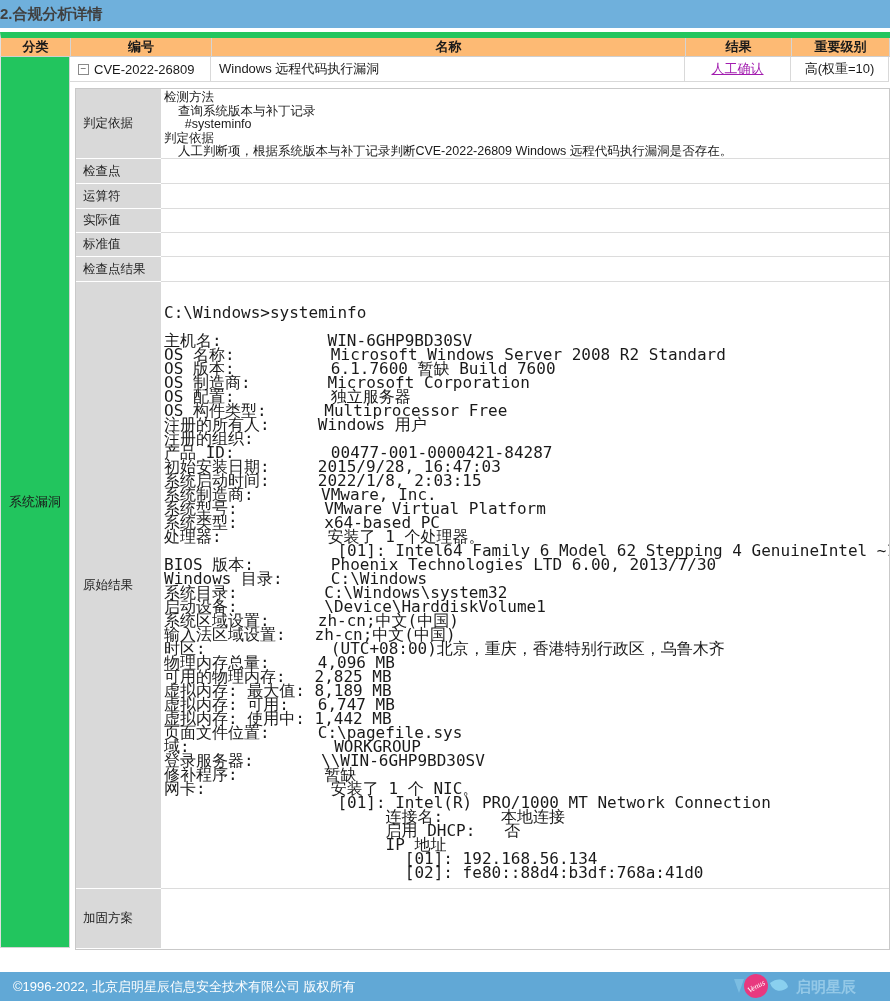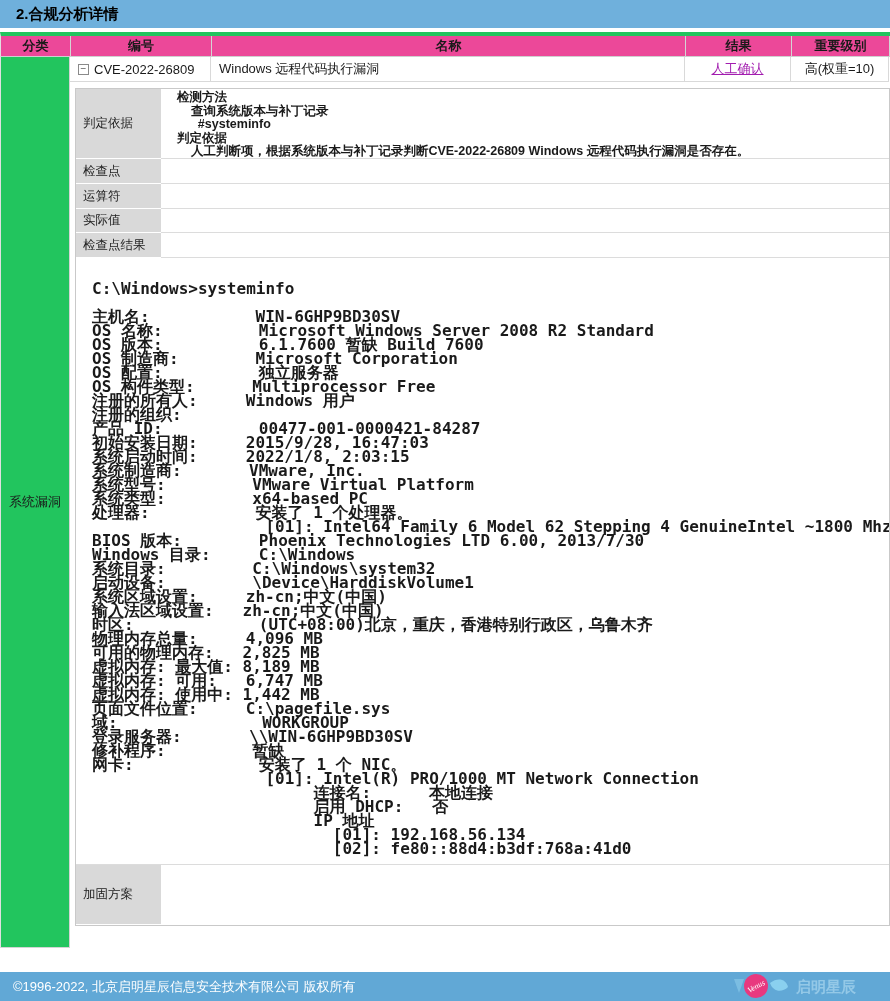--- a/index.html
+++ b/index.html
@@ -1,25 +1,25 @@
 <!DOCTYPE html>
 <html><head>
 <meta charset="utf-8">
 <style>
   * { margin:0; padding:0; box-sizing:border-box; }
   html,body { width:890px; height:1001px; background:#fff; color:#1a1a1a;
     font-family:"Liberation Sans", sans-serif; position:relative; overflow:hidden; }
 
   .titlebar { position:absolute; left:0; top:0; width:890px; height:28px;
-    background:#6FB0DC; display:flex; align-items:center; padding-left:16px;
-    font-weight:bold; font-size:15px; color:#000000; }
+    background:#6FB0DC; display:flex; align-items:center; padding-left:0;
+    font-weight:bold; font-size:15px; color:#404040; }
 
   .header-row { position:absolute; left:0; top:32px; width:890px; height:25px;
-    display:flex; border-top:4px solid #22c55e; border-bottom:1px solid #cfcfcf;
-    border-left:1px solid #e0e0e0; font-weight:bold; font-size:13px; background:#ec4899;justify-content:center; }
+    display:flex; border-top:6px solid #22c55e; border-bottom:1px solid #cfcfcf;
+    border-left:1px solid #e0e0e0; font-weight:bold; font-size:13px; background:#fdba74;justify-content:center; }
   .hcell { display:flex; align-items:center; justify-content:center;
     border-right:1px solid #d4d4d4; height:100%; }
   .w-cat{width:70px} .w-id{width:141px} .w-name{width:474px} .w-res{width:106px} .w-lvl{width:98px}
 
   .cve-row { position:absolute; left:70px; top:57px; width:820px; height:25px;
     display:flex; font-size:13px; }
   .ccell { display:flex; align-items:center; border-right:1px solid #d9d9d9;
     border-bottom:1px solid #d9d9d9; height:100%; }
   .ccell.left { justify-content:flex-start; padding-left:8px; }
   .ccell.center { justify-content:center; }
@@ -32,21 +32,21 @@
     border-left:1px solid #e0e0e0; border-right:1px solid #d4d4d4;
     border-bottom:1px solid #d4d4d4; display:flex; align-items:center;
     justify-content:center; font-size:13px; background:#22c55e; }
 
   .detail-table { position:absolute; left:75px; top:88px; width:815px;
     border:1px solid #c9c9c9; background:#fff; }
   .drow { display:flex; }
   .dlabel { width:85px; min-width:85px; background:#d9d9d9; border-bottom:1px solid #fff;
     display:flex; align-items:center; padding-left:7px; font-size:12.5px; color:#222; }
   .dcontent { flex:1; border-bottom:1px solid #dcdcdc; font-size:12.5px;
-    white-space:pre-wrap; padding:2px 16px; line-height:13.6px; overflow:hidden;font-weight:bold; }
+    white-space:pre-wrap; padding:2px 3px; line-height:13.6px; overflow:hidden; }
   .h70{height:70px} .h25{height:25px} .h24{height:24px} .h607{height:607px} .h60{height:60px}
   .mono { font-family:"DejaVu Sans Mono","Liberation Mono",monospace; font-size:16px;
     line-height:14px; white-space:pre; padding-top:4px;margin-top:20px; }
 
   .footer { position:absolute; left:0; top:972px; width:890px; height:29px;
     background:#61A8D6; display:flex; align-items:center; color:#fff;
     font-size:13px; padding-left:13px; }
   .footer-logo { position:absolute; right:8px; top:973px; width:150px; height:27px; }
 </style>
 </head>
@@ -98,25 +98,30 @@
     <div class="dcontent"></div>
   </div>
   <div class="drow h25">
     <div class="dlabel">运算符</div>
     <div class="dcontent"></div>
   </div>
   <div class="drow h24">
     <div class="dlabel">实际值</div>
     <div class="dcontent"></div>
   </div>
+  <div class="drow h24">
+    <div class="dlabel">标准值</div>
+    <div class="dcontent"></div>
+  </div>
   <div class="drow h25">
     <div class="dlabel">检查点结果</div>
     <div class="dcontent"></div>
   </div>
   <div class="drow h607">
+    <div class="dlabel">原始结果</div>
     <div class="dcontent mono">C:\Windows&gt;systeminfo
 
 主机名:           WIN-6GHP9BD30SV
 OS 名称:          Microsoft Windows Server 2008 R2 Standard
 OS 版本:          6.1.7600 暂缺 Build 7600
 OS 制造商:        Microsoft Corporation
 OS 配置:          独立服务器
 OS 构件类型:      Multiprocessor Free
 注册的所有人:     Windows 用户
 注册的组织:

